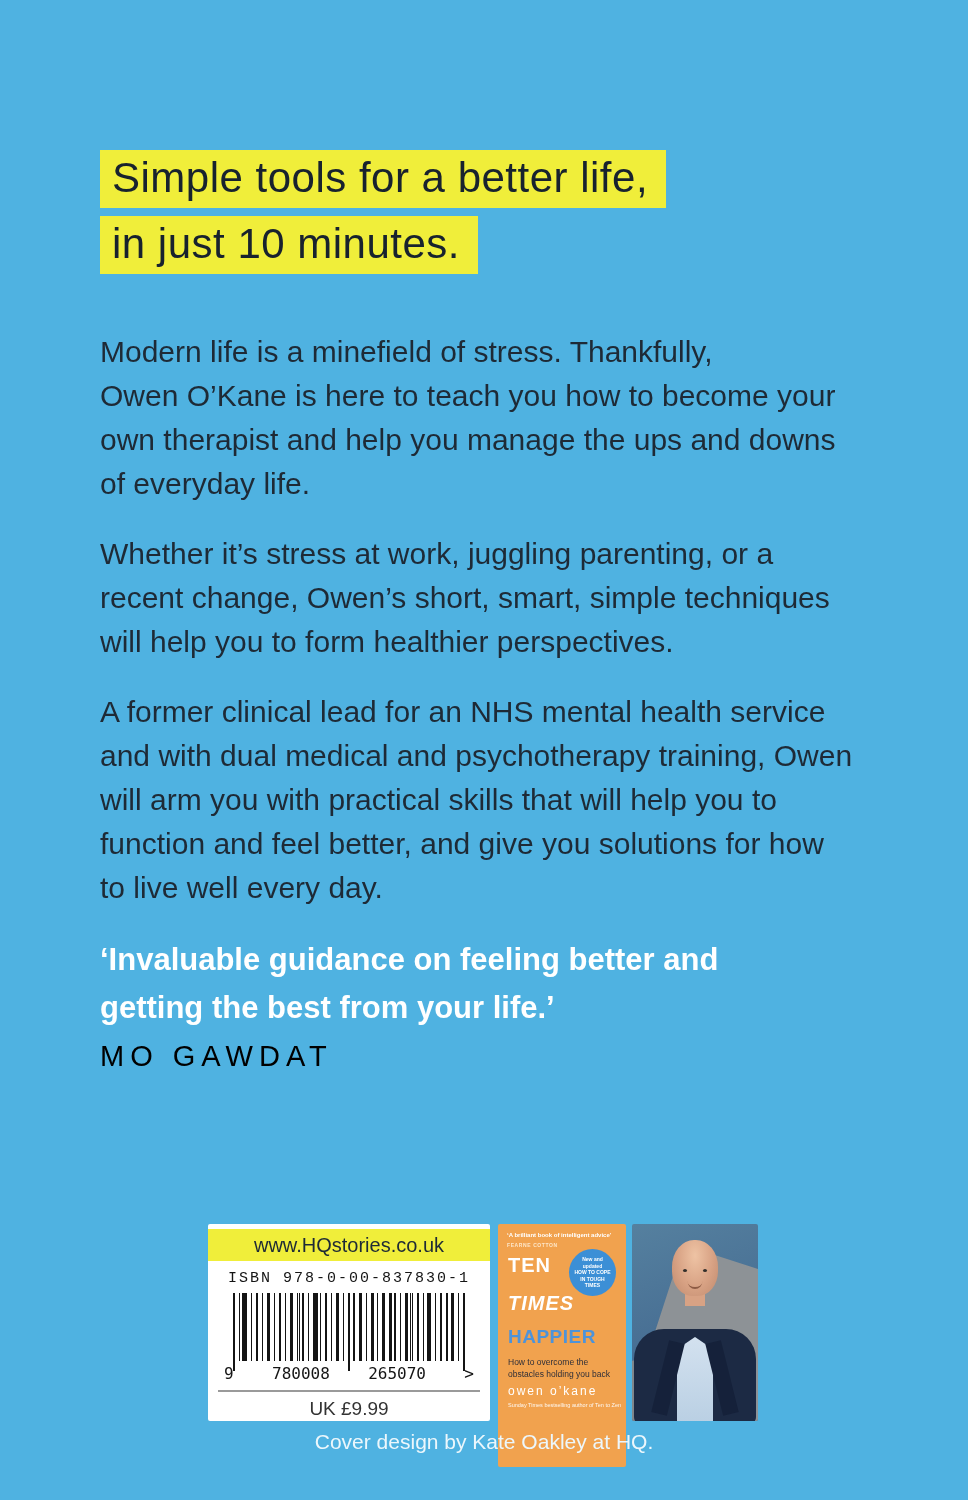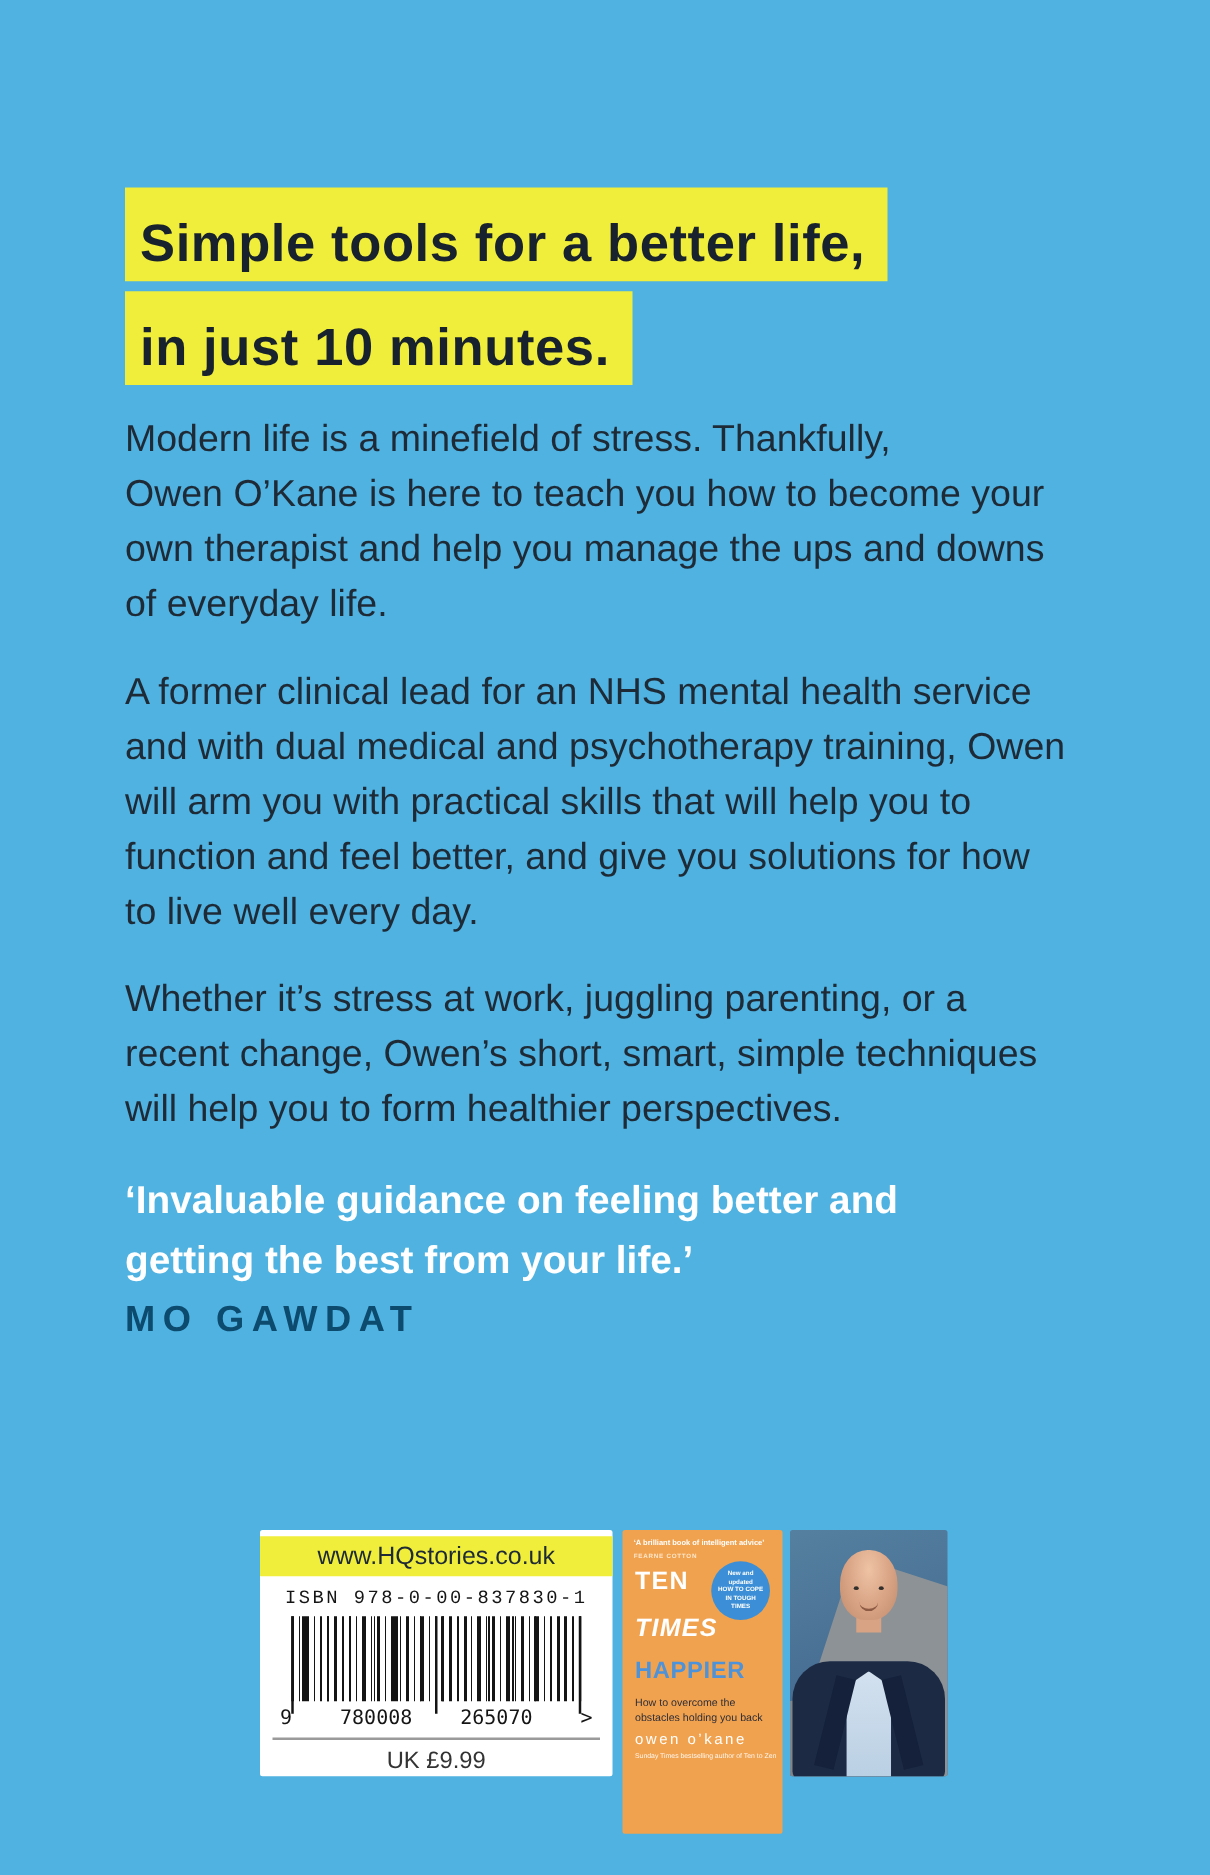--- a/index.html
+++ b/index.html
@@ -1,34 +1,34 @@
 <!DOCTYPE html>
 <html><head>
 <meta charset="utf-8">
 <style>
   html,body{margin:0;padding:0;}
   body{font-family:"Liberation Sans", sans-serif; background:#3a3a3a;}
   .cover{position:relative; width:968px; height:1500px; background:#4FB2E1; overflow:hidden;}
 
   
   .headline{position:absolute; left:100px; top:150px;}
-  .hl{display:inline-block; background:#F0EE3A; color:#18222E; font-size:42px; font-weight:bold;
-      line-height:1.0; padding:24px 18px 9px 12px; letter-spacing:0.5px;}
+  .hl{display:inline-block; background:#F0EE3A; color:#18222E; font-size:42px; font-weight:normal;
+      line-height:1.0; padding:7px 18px 9px 12px; letter-spacing:0.5px;}
   .hl2{margin-top:8px;}
 
   
   .body-copy{position:absolute; left:100px; top:330px; width:790px; color:#1E2A36;
              font-size:30px; line-height:44px; font-weight:500;}
   .body-copy p{margin:0 0 26px 0; white-space:pre-line;}
 
   
   .quote{position:absolute; left:100px; top:936px; width:790px; color:#FFFFFF;
          font-size:31px; line-height:48px; font-weight:bold; white-space:pre-line;}
-  .quote-attr{position:absolute; left:100px; top:1040px; color:#0c4a6e;
-              font-size:29px; letter-spacing:6px; font-weight:700;}
+  .quote-attr{position:absolute; left:100px; top:1040px; color:#000000;
+              font-size:29px; letter-spacing:6px; font-weight:400;}
 
   
   .barcode-box{position:absolute; left:208px; top:1224px; width:282px; height:197px;
                background:#FFFFFF; border-radius:2px;}
   .bc-website{margin-top:5px; height:32px; background:#F0EE3A; display:flex; align-items:center;
               justify-content:center; font-size:20px; color:#1E2A36;}
   .bc-isbn{text-align:center; margin-top:9px; font-family:Liberation Mono, monospace;
            font-size:15px; letter-spacing:2px; color:#151515;}
   .bc-bars{position:relative; margin:6px auto 0; width:232px; height:68px;}
   .bars-fill{position:absolute; inset:0;
@@ -94,28 +94,28 @@
   <div class="headline">
     <div><span class="hl">Simple tools for a better life,</span></div>
     <div><span class="hl hl2">in just 10 minutes.</span></div>
   </div>
 
   <div class="body-copy">
     <p>Modern life is a minefield of stress. Thankfully,
 Owen O’Kane is here to teach you how to become your
 own therapist and help you manage the ups and downs
 of everyday life.</p>
+    <p>Whether it’s stress at work, juggling parenting, or a
+recent change, Owen’s short, smart, simple techniques
+will help you to form healthier perspectives.</p>
     <p>A former clinical lead for an NHS mental health service
 and with dual medical and psychotherapy training, Owen
 will arm you with practical skills that will help you to
 function and feel better, and give you solutions for how
 to live well every day.</p>
-    <p>Whether it’s stress at work, juggling parenting, or a
-recent change, Owen’s short, smart, simple techniques
-will help you to form healthier perspectives.</p>
   </div>
 
   <div class="quote">‘Invaluable guidance on feeling better and
 getting the best from your life.’</div>
   <div class="quote-attr">MO GAWDAT</div>
 
   <div class="barcode-box">
     <div class="bc-website">www.HQstories.co.uk</div>
     <div class="bc-isbn">ISBN 978-0-00-837830-1</div>
     <div class="bc-bars">
@@ -159,14 +159,15 @@
     <div class="lapel l"></div>
     <div class="lapel r"></div>
     <div class="neck"></div>
     <div class="head">
       <div class="eye l"></div>
       <div class="eye r"></div>
       <div class="smile"></div>
     </div>
   </div>
 
+  <div class="credit">Cover design by Kate Oakley at HQ.</div>
 
 </div>
 
 </body></html>

